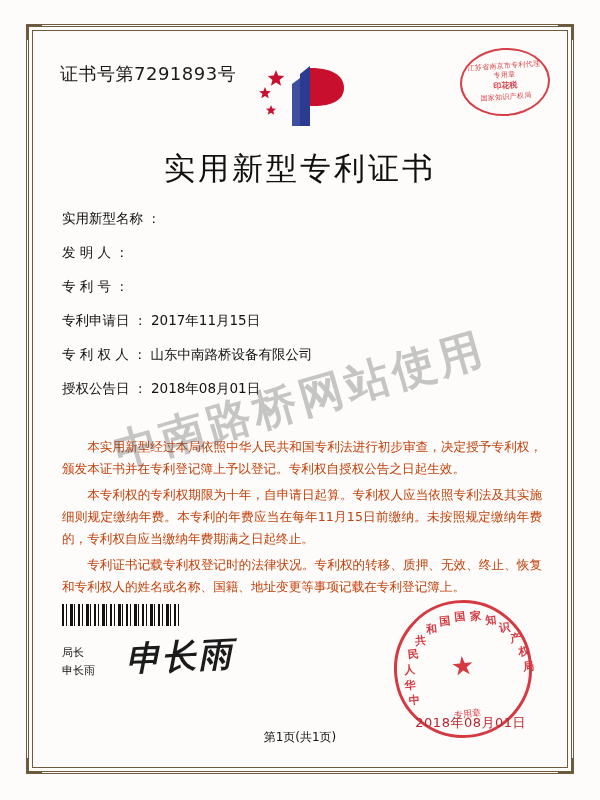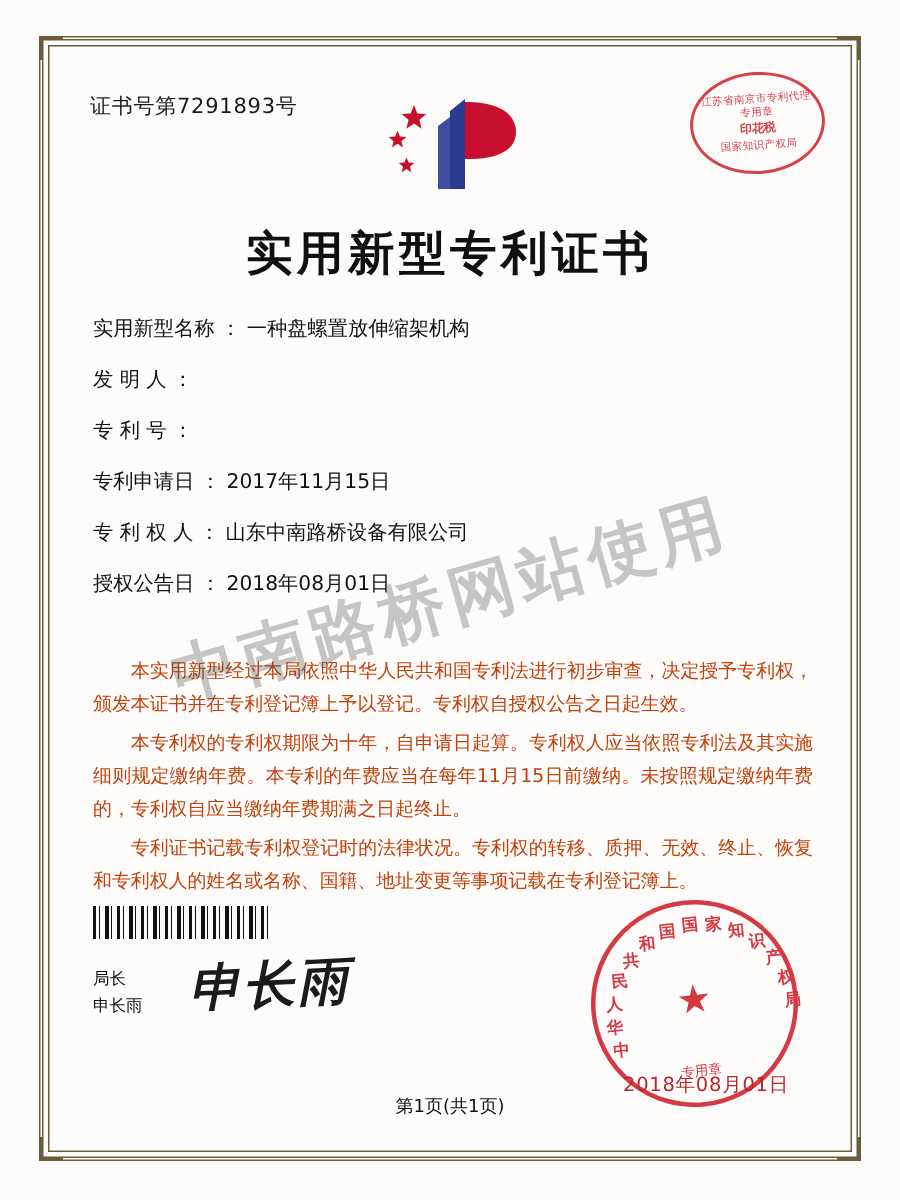--- a/index.html
+++ b/index.html
@@ -58,21 +58,21 @@
     top: 44px;
     right: 46px;
     bottom: 46px;
   }
 
   
   .cert-no {
     position: absolute;
     left: 14px;
     top: 18px;
-    font-size: 14px;
+    font-size: 18px;
     letter-spacing: 0.5px;
     color: #1a1a1a;
     font-family: "DejaVu Sans", sans-serif;
   }
 
   
   .logo {
     position: absolute;
     left: 50%;
     top: 12px;
@@ -110,21 +110,21 @@
   .seal-top .seal-center { font-size: 8px; font-weight: bold; margin: 2px 0; }
 
   
   .title {
     position: absolute;
     left: 0;
     right: 0;
     top: 104px;
     text-align: center;
     font-size: 31px;
-    font-weight: bold;
+    font-weight: normal;
     letter-spacing: 3px;
     color: #101010;
     font-family: "DejaVu Sans", sans-serif;
   }
 
   
   .fields {
     position: absolute;
     left: 16px;
     right: 10px;
@@ -329,21 +329,20 @@
       </div>
     </div>
 
     <div class="title">实用新型专利证书</div>
 
     <div class="fields">
 
       <div class="field-row">
         <span class="field-label">实用新型名称</span>
         <span class="field-sep">：</span>
-        <span class="field-value">一种盘螺置放伸缩架机构</span>
       </div>
 
       <div class="field-row">
         <span class="field-label">发 明 人</span>
         <span class="field-sep">：</span>
       </div>
 
       <div class="field-row">
         <span class="field-label">专 利 号</span>
         <span class="field-sep">：</span>

